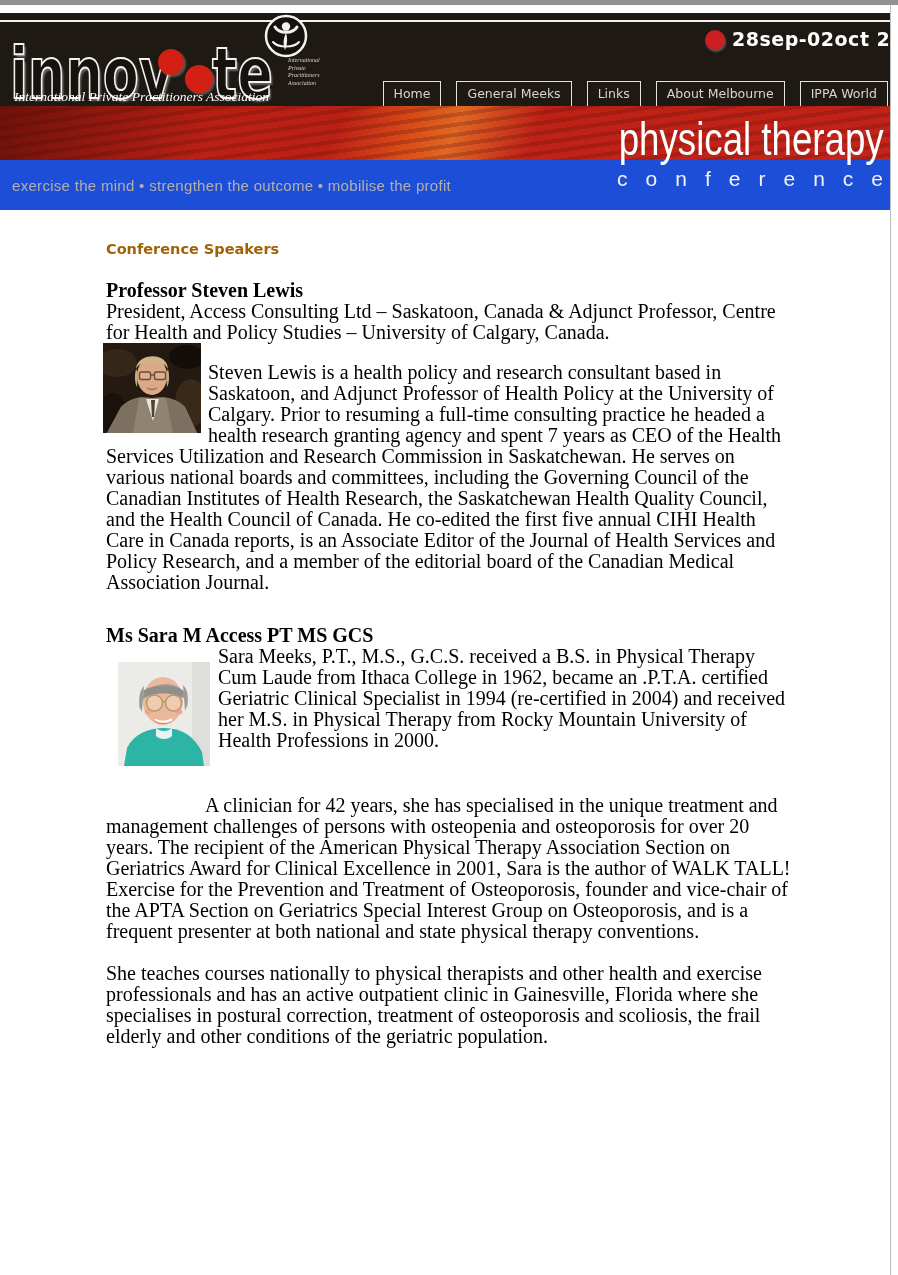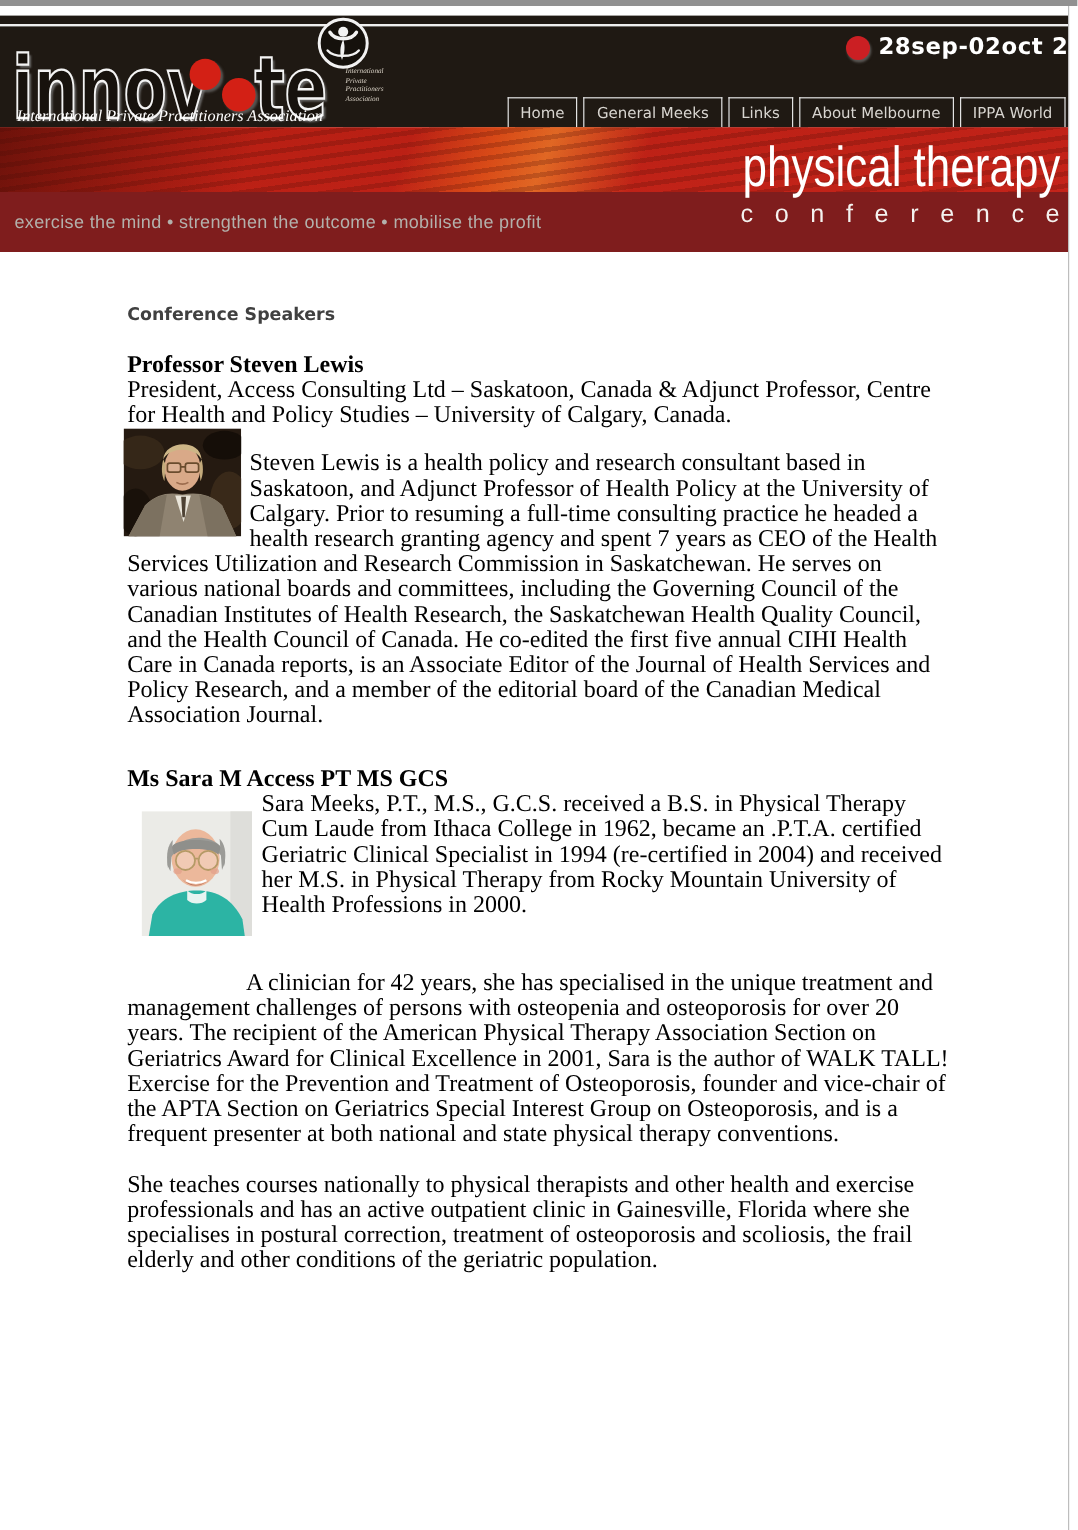--- a/index.html
+++ b/index.html
@@ -37,59 +37,59 @@
   }
   .emblem-svg{position:absolute;left:264px;top:1px;}
   .emblem-text{
     position:absolute;left:288px;top:44px;
     font-family:"Liberation Serif",serif;font-style:italic;font-size:6px;line-height:7.5px;color:#d9d2c6;
   }
   .date-dot{position:absolute;left:705px;top:17px;width:20px;height:20px;border-radius:50%;
     background:#cb1f23;box-shadow:1px 2px 2px rgba(150,150,150,.5);}
   .date-text{position:absolute;left:732px;top:15px;
     font-family:"DejaVu Sans",sans-serif;font-weight:bold;font-size:19px;color:#fff;letter-spacing:.5px;white-space:nowrap;}
-  .nav{position:absolute;right:2px;bottom:0;display:flex;gap:5px;}
+  .nav{position:absolute;right:2px;bottom:0;display:flex;gap:15px;}
   .tab{
     background:#1f1913;border:1px solid #e3e3e3;border-bottom:none;
     color:#d8d5d0;font-family:"DejaVu Sans",sans-serif;font-size:12.5px;
     padding:4px 10px 5px;white-space:nowrap;cursor:pointer;
   }
 
   
   .banner{position:relative;width:890px;}
   .band-red{
     height:54px;
     background:
       linear-gradient(105deg, rgba(62,10,5,.6) 0%, rgba(62,10,5,0) 24%),
       repeating-linear-gradient(172deg, rgba(70,12,6,.22) 0 4px, rgba(0,0,0,0) 4px 10px),
       linear-gradient(112deg, rgba(0,0,0,0) 38%, rgba(240,110,25,.55) 46%, rgba(248,150,45,.6) 51%, rgba(0,0,0,0) 60%),
       linear-gradient(170deg,#b51e12,#c5241a);
   }
   .band-black{
-    height:50px;background:#7f1d1d;display:flex;align-items:center;
+    height:50px;background:#1d4ed8;display:flex;align-items:center;
     padding-left:12px;box-sizing:border-box;
   }
   .banner-tagline{
     font-family:"Liberation Sans",sans-serif;font-size:15px;color:#b3b0ab;letter-spacing:.3px;white-space:nowrap;
   }
   .banner-title1{
     position:absolute;top:9px;right:6px;z-index:5;
     font-family:"Liberation Sans",sans-serif;font-size:47px;line-height:1;color:#fff;
     transform:scaleX(.78);transform-origin:right center;white-space:nowrap;
   }
   .banner-title2{
     position:absolute;top:61px;right:-11px;z-index:5;
     font-family:"Liberation Sans",sans-serif;font-size:21px;color:#f4f2ef;letter-spacing:18px;white-space:nowrap;
   }
 
   
   .content{margin-left:106px;width:688px;}
   .section-heading{
-    margin:45px 0 0;font-family:"DejaVu Sans",sans-serif;font-weight:bold;
-    font-size:14.5px;color:#404040;
+    margin:31px 0 0;font-family:"DejaVu Sans",sans-serif;font-weight:bold;
+    font-size:14.5px;color:#a16207;
   }
   .content p{font-size:20px;line-height:21px;margin:0;}
   .speaker-name{font-weight:bold;}
   .lewis-name{margin-top:23px !important;}
   .meeks-name{margin-top:32px !important;}
   .bio{margin-top:19px !important;}
   .photo-lewis{float:left;width:98px;height:90px;margin:0 7px 4px -3px;}
   .photo-meeks{float:left;width:92px;height:104px;margin:16px 8px 0 12px;}
   .meeks-bio2{margin-top:44px !important;text-indent:99px;}
   .meeks-bio3{margin-top:21px !important;}

